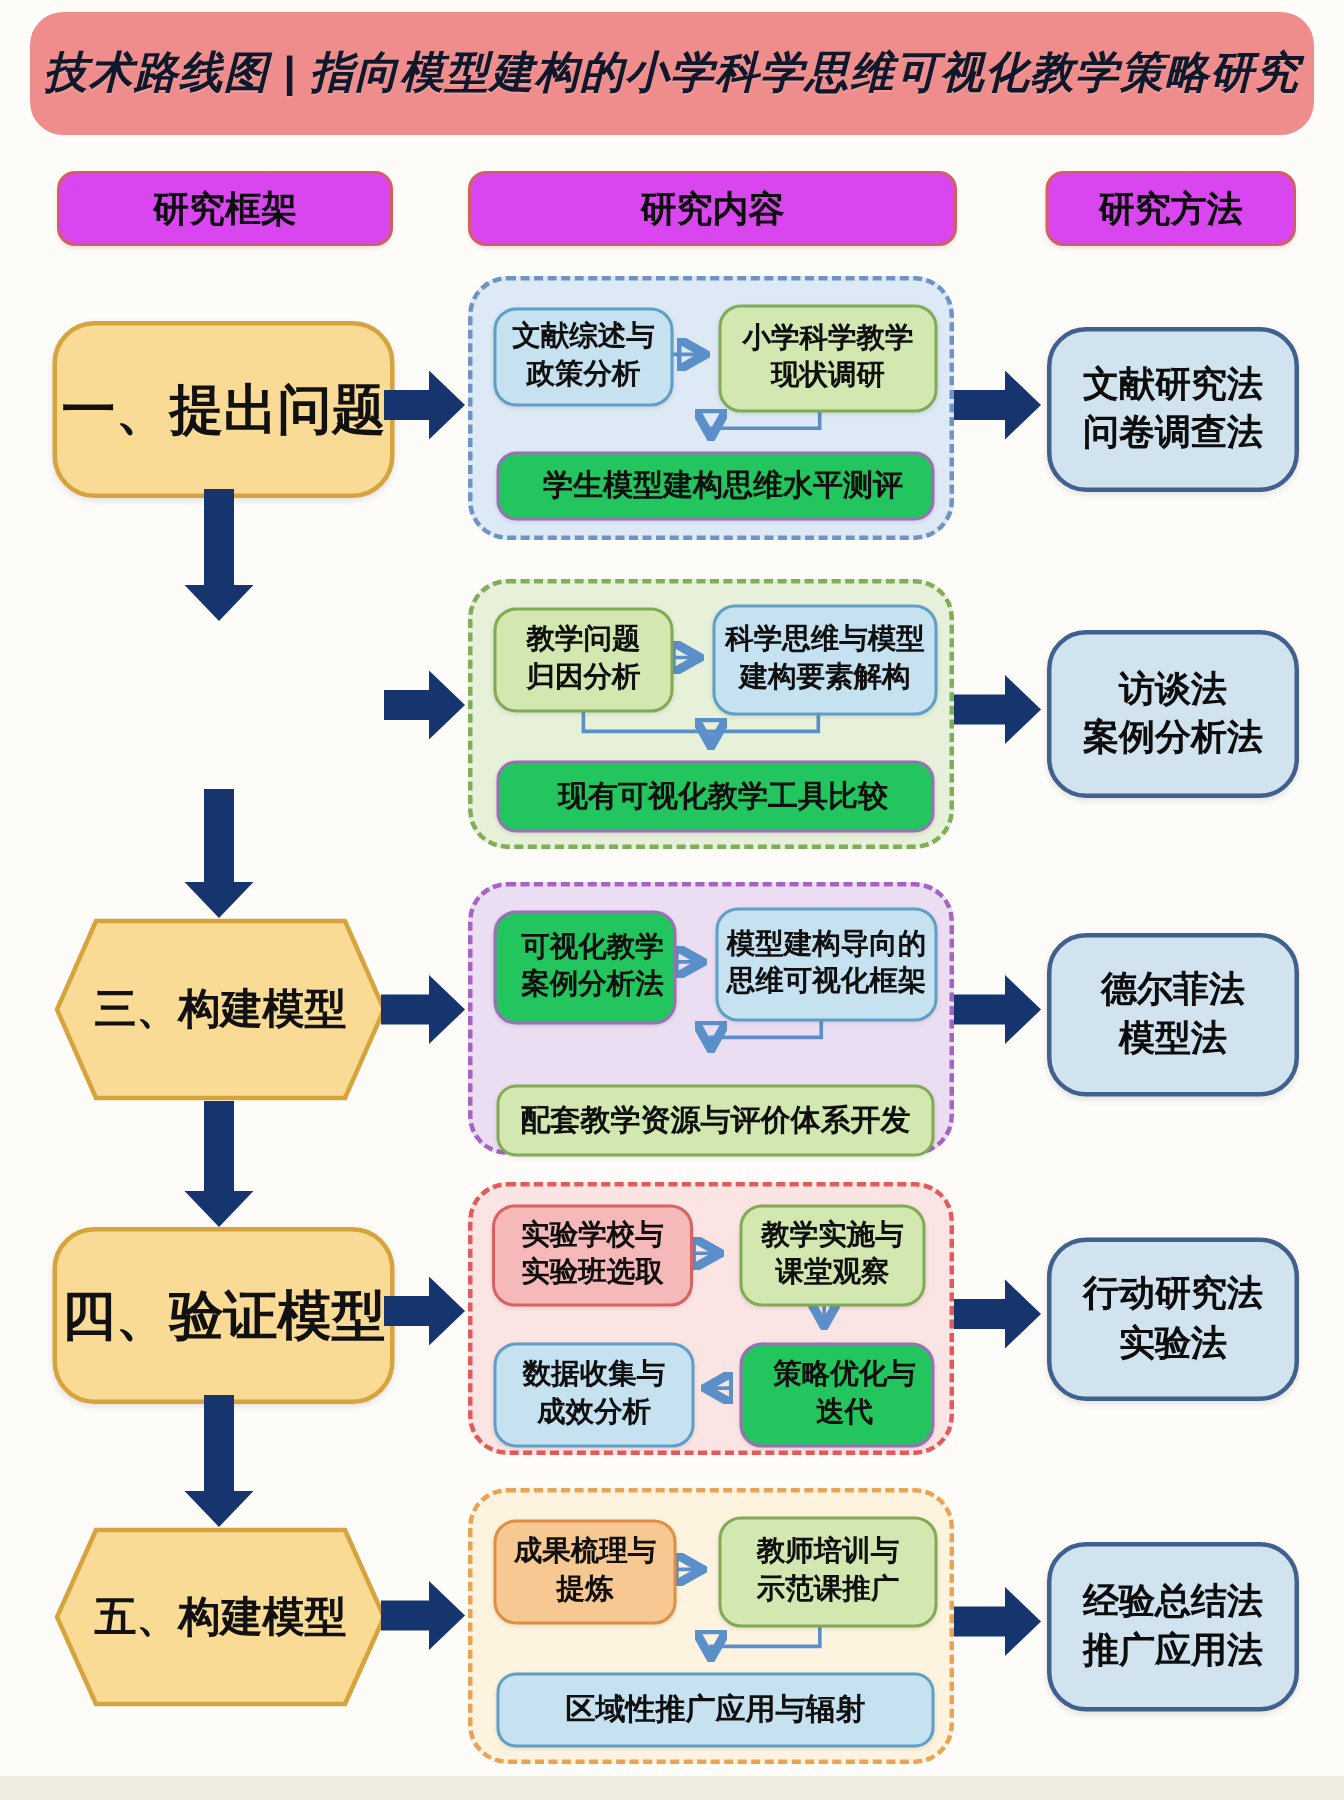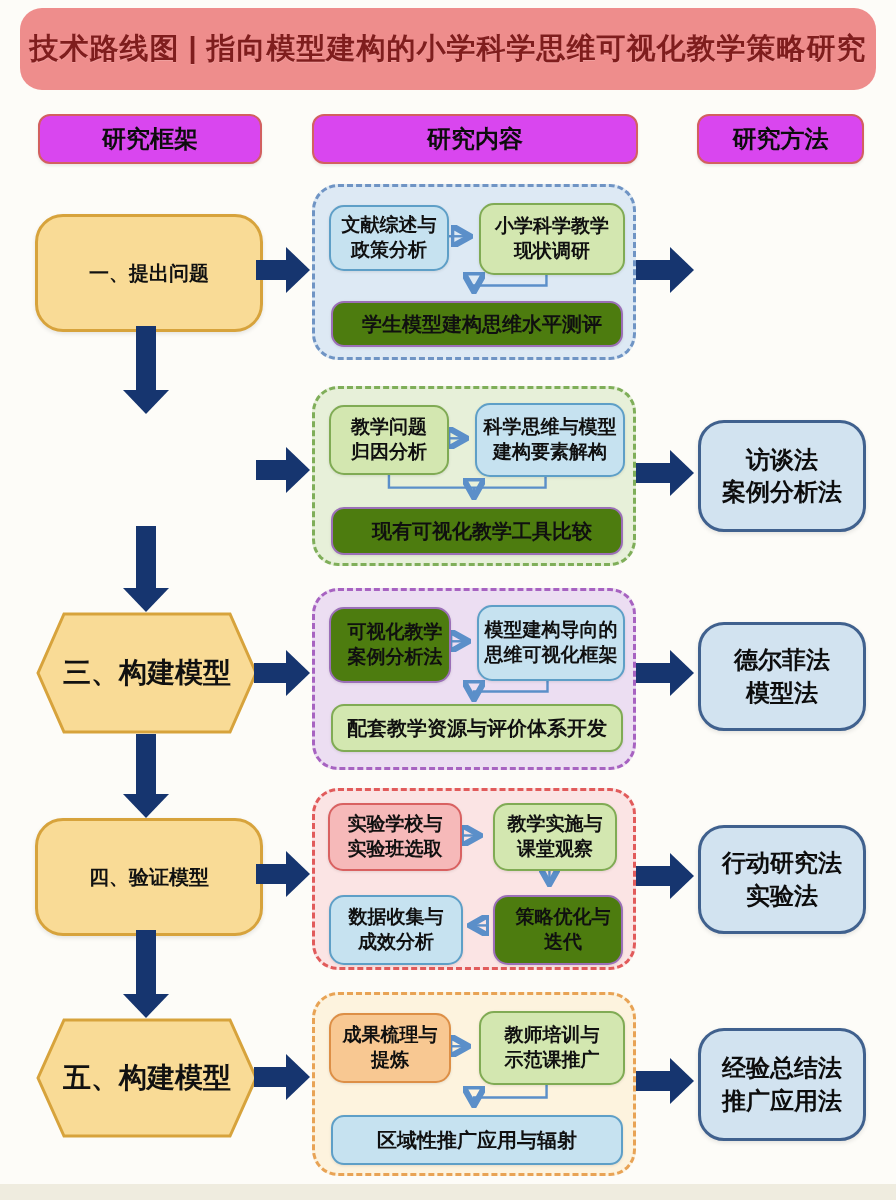--- a/index.html
+++ b/index.html
@@ -11,35 +11,35 @@
     overflow:hidden;
   }
   .canvas{position:relative;width:896px;height:1200px;}
 
   
   .banner{
     position:absolute;left:20px;top:8px;width:856px;height:82px;
     background:#ee8d8c;border-radius:22px;
     display:flex;align-items:center;justify-content:center;
     font-size:29px;font-weight:bold;letter-spacing:1px;
-    color:#7f1d1d; text-shadow:0 1px 0 rgba(255,255,255,.15);
+    color:#0f172a; text-shadow:0 1px 0 rgba(255,255,255,.15);font-style:italic;
   }
   .pill{
     position:absolute;height:46px;
     background:#d946ef;border:2.5px solid #d26060;border-radius:12px;
     display:flex;align-items:center;justify-content:center;
     font-size:24px;font-weight:bold;color:#0d0d0d;
     box-shadow:0 2px 3px rgba(0,0,0,.08);
   }
 
   
   .stage-rect{
     position:absolute;background:#f9db96;border:3px solid #d7a33c;border-radius:28px;
     display:flex;align-items:center;justify-content:center;
-    font-size:20px;font-weight:bold;color:#111;
+    font-size:36px;font-weight:bold;color:#111;
     box-shadow:0 2px 4px rgba(0,0,0,.10);
   }
   .stage-hex{position:absolute;display:flex;align-items:center;justify-content:center;}
   .stage-hex svg{position:absolute;inset:0;width:100%;height:100%;}
   .stage-hex polygon{fill:#f9db96;stroke:#d7a33c;stroke-width:3;}
   .stage-hex .stage-label{position:relative;font-size:28px;font-weight:bold;color:#111;}
 
   
   .vArrow{position:absolute;width:46px;}
   .vArrow .shaft{position:absolute;left:13px;right:13px;top:0;bottom:22px;background:#16356f;}
@@ -63,21 +63,21 @@
   
   .fbox{
     position:absolute;border:2.5px solid;border-radius:15px;box-sizing:border-box;
     display:flex;flex-direction:column;align-items:center;justify-content:center;
     font-size:19px;font-weight:bold;line-height:1.3;color:#101010;text-align:center;
     box-shadow:0 1px 3px rgba(0,0,0,.10);
   }
   .fbox.wide{font-size:20px;border-radius:13px;}
   .bx-blue  {background:#c6e2f0;border-color:#5e9fc7;}
   .bx-green {background:#d3e7b0;border-color:#80ab54;}
-  .bx-purple{background:#4d7c0f;border-color:#9b6fb7;padding-left:10px;}
+  .bx-purple{background:#22c55e;border-color:#9b6fb7;padding-left:10px;}
   .bx-pink  {background:#f6b9b9;border-color:#d96161;}
   .bx-orange{background:#f8c892;border-color:#dd8f46;}
 
   
   .method{
     position:absolute;background:#d2e3f0;border:3px solid #40618e;border-radius:26px;
     display:flex;flex-direction:column;align-items:center;justify-content:center;
     font-size:24px;font-weight:bold;line-height:1.35;color:#0d0d0d;text-align:center;
     box-shadow:0 2px 4px rgba(0,0,0,.10);
   }
@@ -123,20 +123,24 @@
     </div>
     <div class="fbox wide bx-purple" style="left:16px;top:114px;width:292px;height:46px;">
       <div>学生模型建构思维水平测评</div>
     </div>
   </div>
 
   <div class="hArrow" style="left:636px;top:247px;width:58px;">
       <div class="shaft"></div>
       <div class="head"></div>
     </div>
+  <div class="method" style="left:698px;top:218px;width:162px;height:104px;">
+    <div>文献研究法</div>
+    <div>问卷调查法</div>
+  </div>
 
   <div class="vArrow" style="left:123px;top:326px;height:88px;">
       <div class="shaft"></div>
       <div class="head"></div>
     </div>
 
   <div class="hArrow" style="left:256px;top:447px;width:54px;">
       <div class="shaft"></div>
       <div class="head"></div>
     </div>
@@ -201,21 +205,21 @@
       <path d="M238,92 V104 H162 V110" marker-end="url(#ah3)"></path>
     </svg>
     <div class="fbox bx-purple" style="left:14px;top:16px;width:122px;height:76px;">
       <div>可视化教学</div>
       <div>案例分析法</div>
     </div>
     <div class="fbox bx-blue" style="left:162px;top:14px;width:148px;height:76px;">
       <div>模型建构导向的</div>
       <div>思维可视化框架</div>
     </div>
-    <div class="fbox wide bx-green" style="left:16px;top:113px;width:292px;height:48px;align-items:center;">
+    <div class="fbox wide bx-green" style="left:16px;top:132px;width:292px;height:48px;align-items:center;">
       <div>配套教学资源与评价体系开发</div>
     </div>
   </div>
 
   <div class="hArrow" style="left:636px;top:650px;width:58px;">
       <div class="shaft"></div>
       <div class="head"></div>
     </div>
   <div class="method" style="left:698px;top:622px;width:162px;height:103px;">
     <div>德尔菲法</div>

